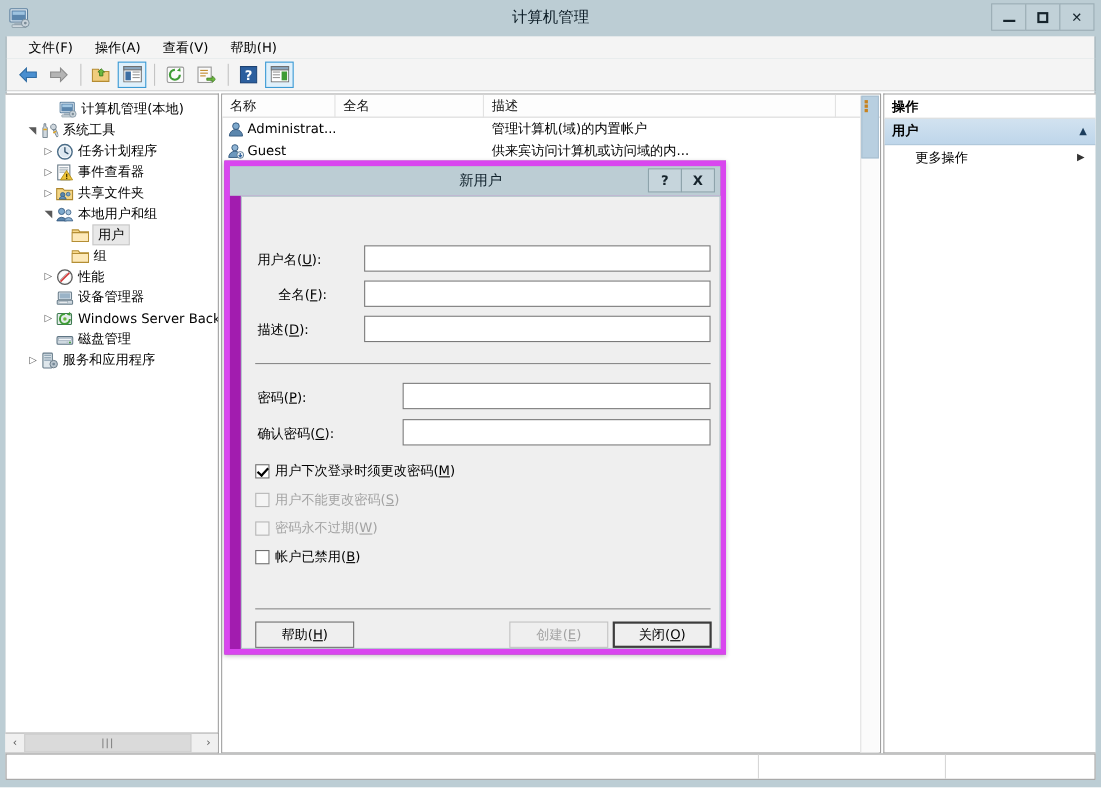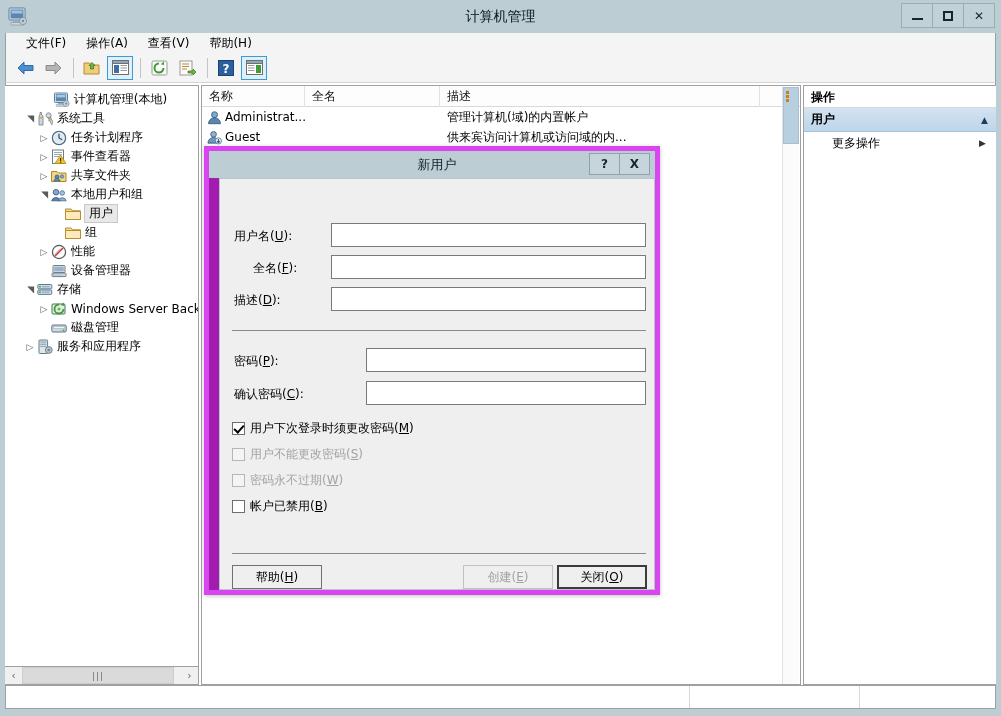--- a/index.html
+++ b/index.html
@@ -590,32 +590,20 @@
         </div>
         <div class="tree-row" style="padding-left: 28px;">
           <span class="twisty empty"></span>
           <span class="tree-ico"><svg width="16" height="16" viewBox="0 0 16 16">
               <rect x="2" y="2.5" width="12" height="7" rx="0.8" fill="#e6edf2" stroke="#6d808d"></rect>
               <rect x="3.2" y="3.6" width="9.6" height="4.8" fill="#9ab3c7"></rect>
               <rect x="1" y="10" width="14" height="3.6" rx="0.8" fill="#cdd7de" stroke="#6d808d"></rect>
               <rect x="2.6" y="11.2" width="8" height="1.3" fill="#fefefe" stroke="#97a6b1" stroke-width="0.5"></rect>
             </svg></span>
           <span class="tree-label">设备管理器</span>
-        </div>
-        <div class="tree-row" style="padding-left: 14px;">
-          <span class="twisty" style="transform: rotate(-90deg);">◢</span>
-          <span class="tree-ico"><svg width="16" height="16" viewBox="0 0 16 16">
-              <rect x="0.8" y="2.5" width="14" height="4.4" rx="1" fill="#cfdde6" stroke="#5d7c90"></rect>
-              <rect x="0.8" y="8" width="14" height="4.4" rx="1" fill="#cfdde6" stroke="#5d7c90"></rect>
-              <circle cx="3" cy="4.7" r="0.9" fill="#3f9c35"></circle>
-              <circle cx="3" cy="10.2" r="0.9" fill="#3f9c35"></circle>
-              <rect x="5" y="4" width="7.6" height="1.4" fill="#9bb2c2"></rect>
-              <rect x="5" y="9.5" width="7.6" height="1.4" fill="#9bb2c2"></rect>
-            </svg></span>
-          <span class="tree-label">存储</span>
         </div>
         <div class="tree-row" style="padding-left: 28px;">
           <span class="twisty">▷</span>
           <span class="tree-ico"><svg width="16" height="16" viewBox="0 0 16 16">
               <rect x="1" y="3" width="13" height="10" rx="1" fill="#e3ece9" stroke="#3f7a52"></rect>
               <path d="M12.5 8 A4.5 4.5 0 1 1 8 3.5" fill="none" stroke="#3f9c35" stroke-width="1.8"></path>
               <path d="M12.6 1.5 L13.2 5 L9.8 4.1 Z" fill="#3f9c35"></path>
               <circle cx="8" cy="8" r="1.6" fill="#6cb83f"></circle>
             </svg></span>
           <span class="tree-label">Windows Server Back</span>

